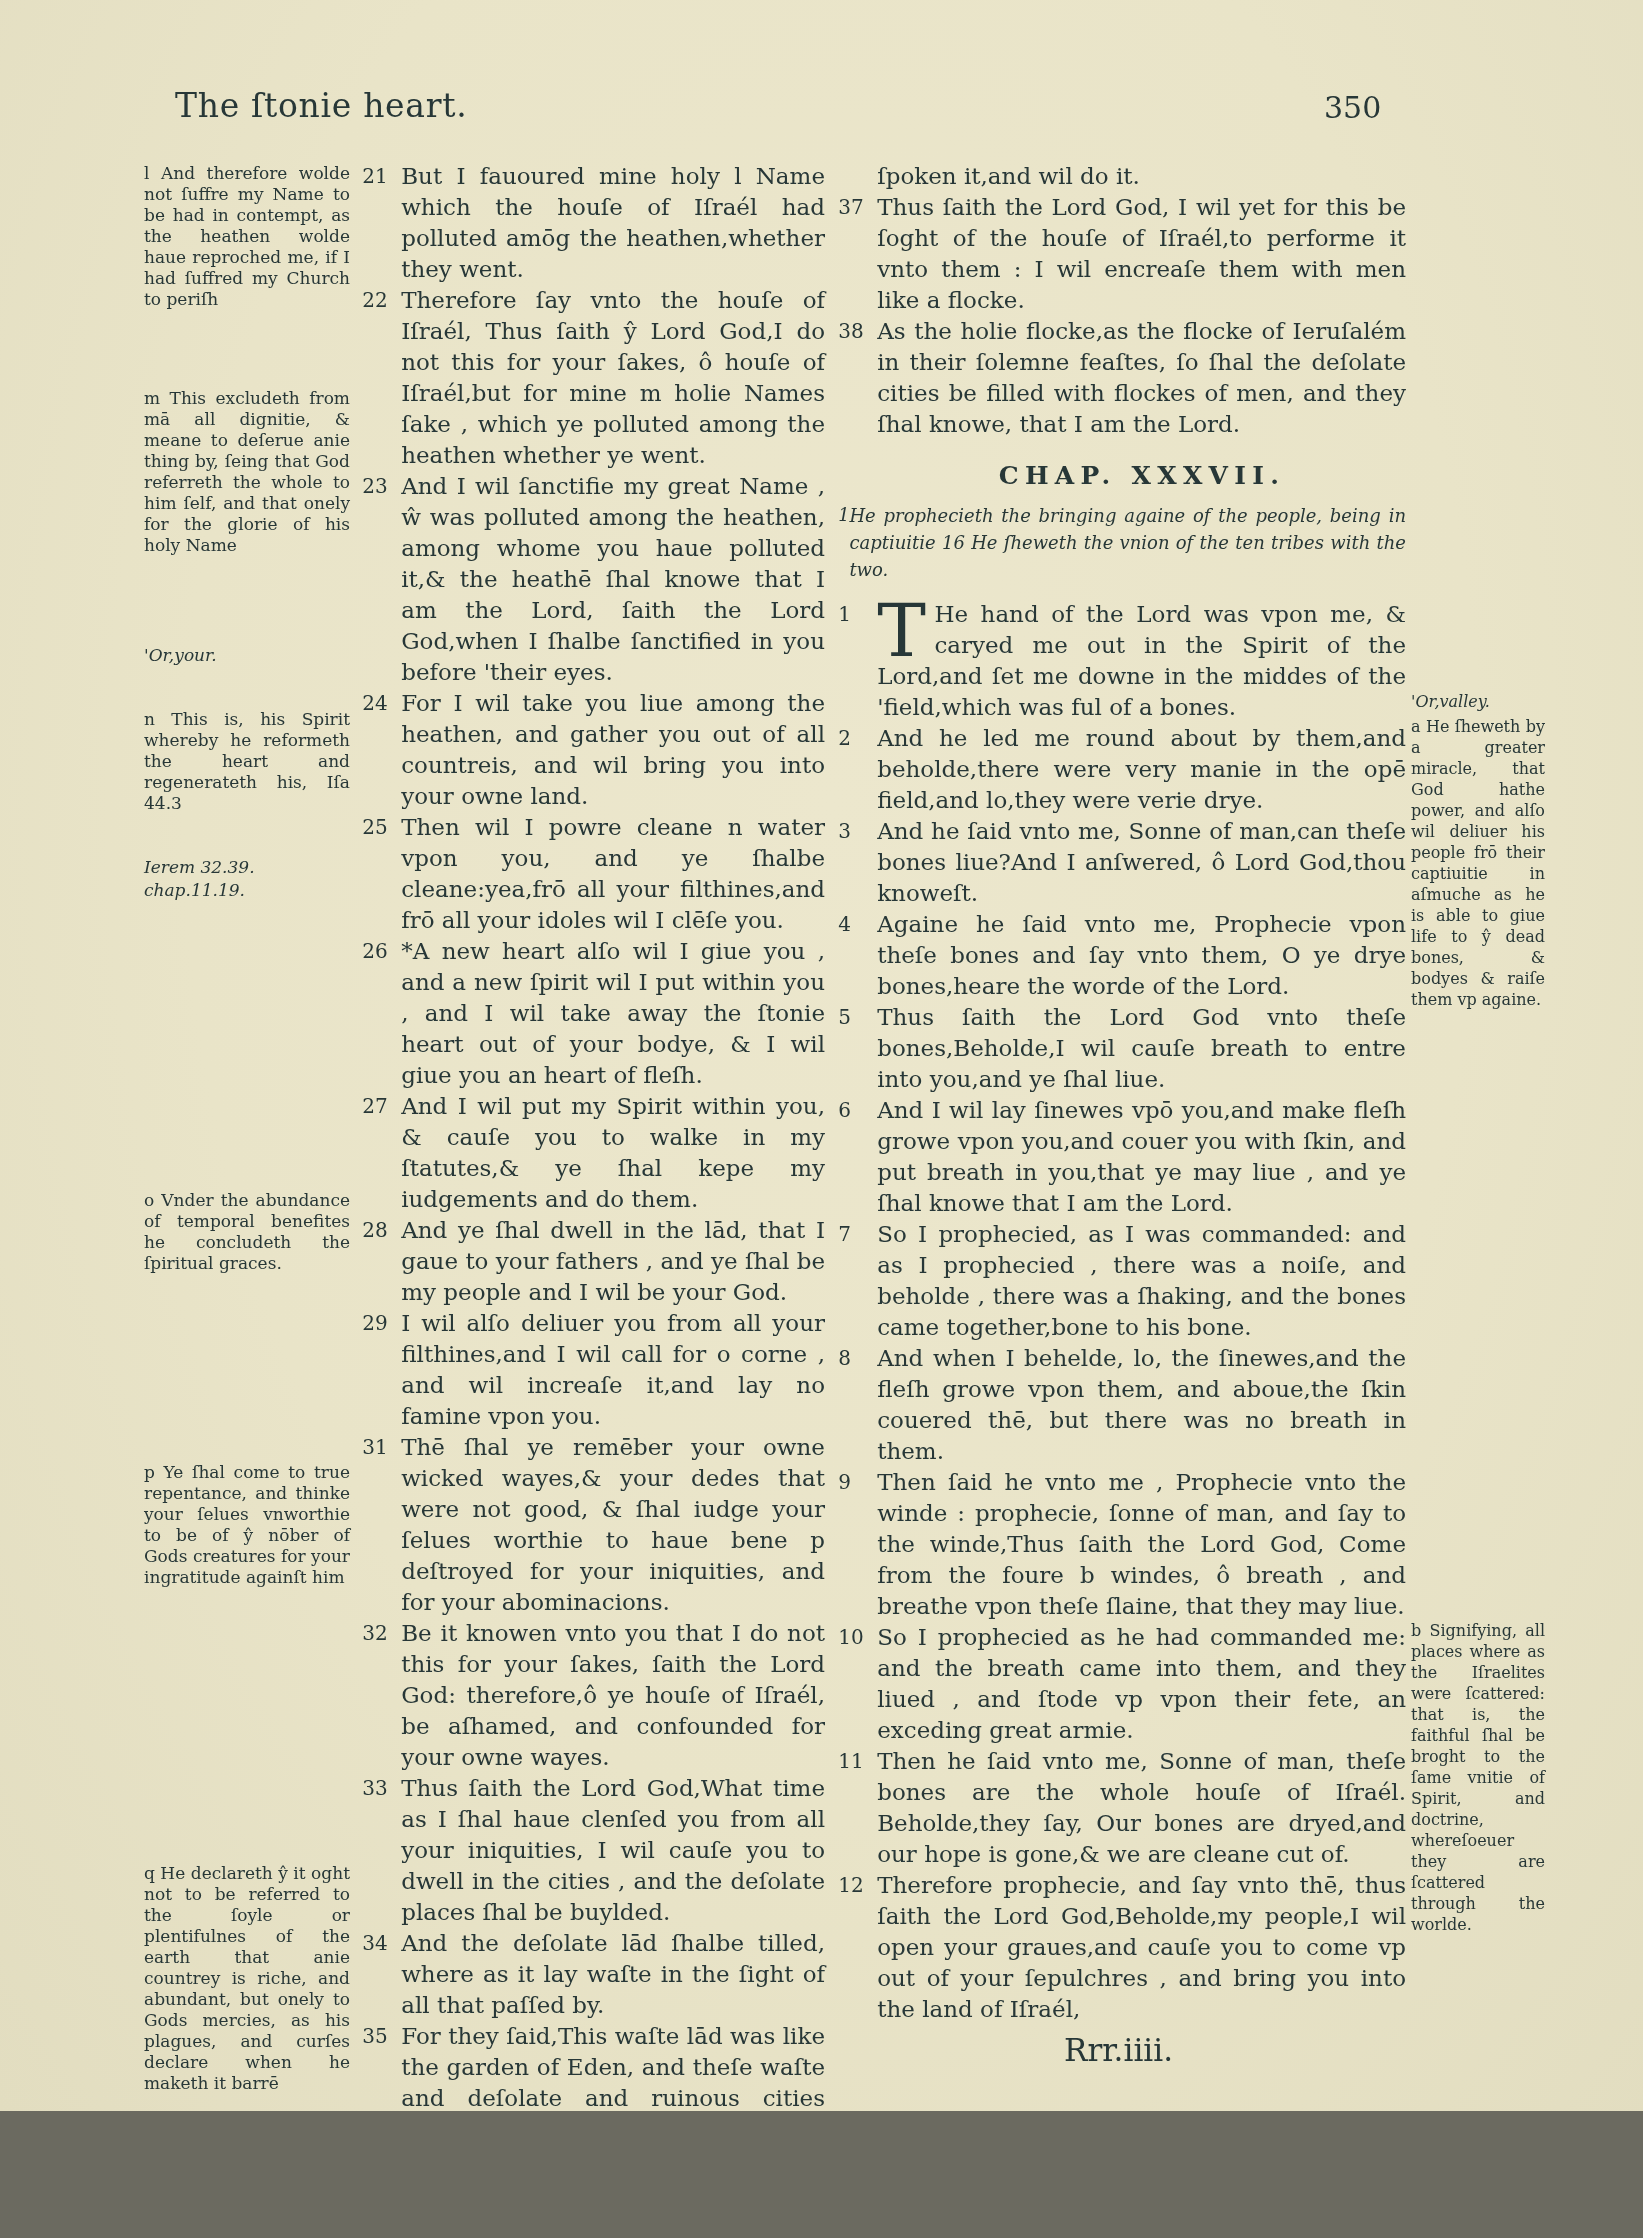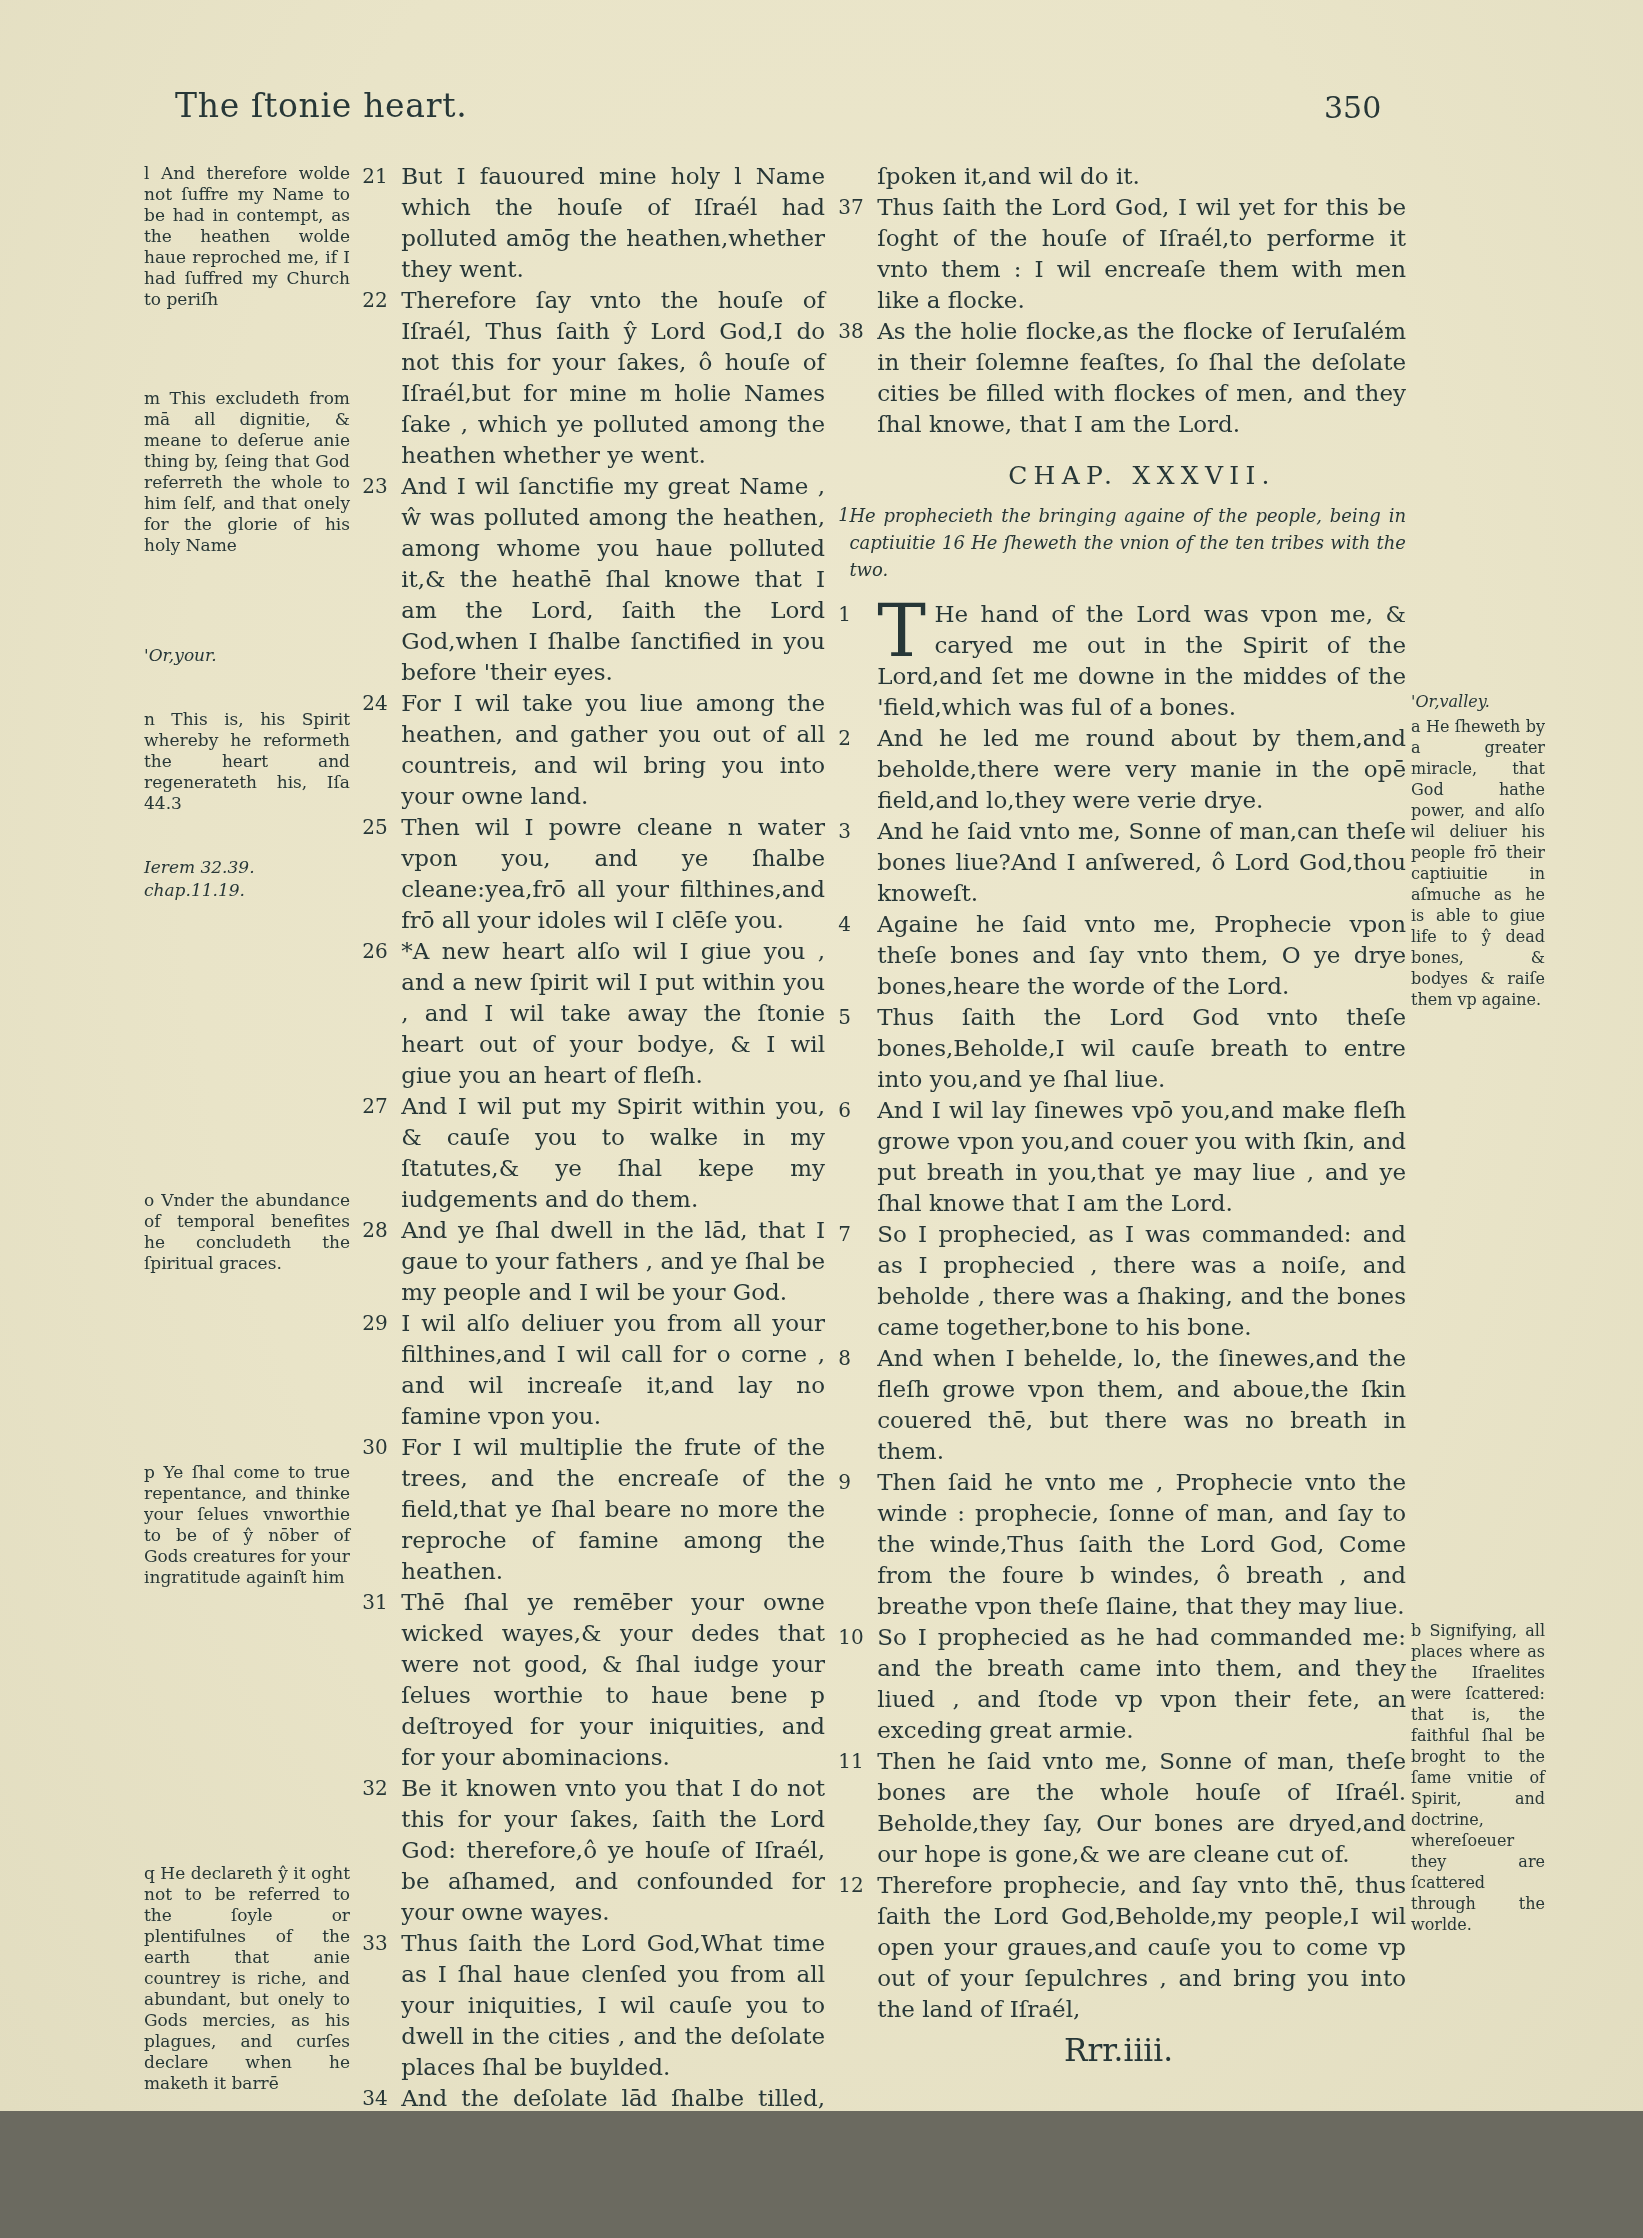--- a/index.html
+++ b/index.html
@@ -30,21 +30,21 @@
   .ln3{top:557px;} .ln4{top:705px;font-style:italic;} .ln5{top:728px;font-style:italic;}
   .ln6{top:1038px;} .ln7{top:1310px;} .ln8{top:1711px;}
   .rn0{top:539px;font-style:italic;} .rn1{top:564px;} .rn2{top:1468px;}
   
   .verse{display:flex;align-items:flex-start;}
   .vnum{flex:0 0 39px;padding-left:4.2px;font-size:20px;line-height:31px;}
   .vtext{flex:1;margin:0;font-size:23px;line-height:31px;text-align:justify;}
   .cont .vtext{text-align:left;}
   
   .chap-block{margin:21px 0 15.5px 44px;}
-  .chap-head{margin:0 0 12.7px 0;text-align:center;font-size:25px;font-weight:normal;letter-spacing:6.3px;}
+  .chap-head{margin:0 0 12.7px 0;text-align:center;font-size:25px;font-weight:bold;letter-spacing:6.3px;}
   .summary{display:flex;align-items:flex-start;}
   .summary-num{flex:0 0 0;margin-left:-44px;width:39px;padding-left:4.2px;font-size:17.6px;line-height:27px;font-style:italic;}
   .summary .vtext{font-style:italic;font-size:18px;line-height:27px;}
   
   .dropcap{float:left;font-size:73px;line-height:56px;padding:4.2px 8.5px 0 0;}
   
   .signature{margin-top:7px;padding-right:233px;text-align:right;font-size:31px;}
 </style>
 </head>
 <body>
@@ -106,24 +106,20 @@
       <div class="verse">
         <span class="vnum">28</span>
         <p class="vtext">And ye ſhal dwell in the lād, that I gaue to your fathers , and ye ſhal be my people and I wil be your God.</p>
       </div>
 
       <div class="verse">
         <span class="vnum">29</span>
         <p class="vtext">I wil alſo deliuer you from all your filthines,and I wil call for o corne , and wil increaſe it,and lay no famine vpon you.</p>
       </div>
 
-      <div class="verse">
-        <span class="vnum">30</span>
-        <p class="vtext">For I wil multiplie the frute of the trees, and the encreaſe of the field,that ye ſhal beare no more the reproche of famine among the heathen.</p>
-      </div>
 
       <div class="verse">
         <span class="vnum">31</span>
         <p class="vtext">Thē ſhal ye remēber your owne wicked wayes,&amp; your dedes that were not good, &amp; ſhal iudge your ſelues worthie to haue bene p deſtroyed for your iniquities, and for your abominacions.</p>
       </div>
 
       <div class="verse">
         <span class="vnum">32</span>
         <p class="vtext">Be it knowen vnto you that I do not this for your ſakes, ſaith the Lord God: therefore,ô ye houſe of Iſraél, be aſhamed, and confounded for your owne wayes.</p>
       </div>

